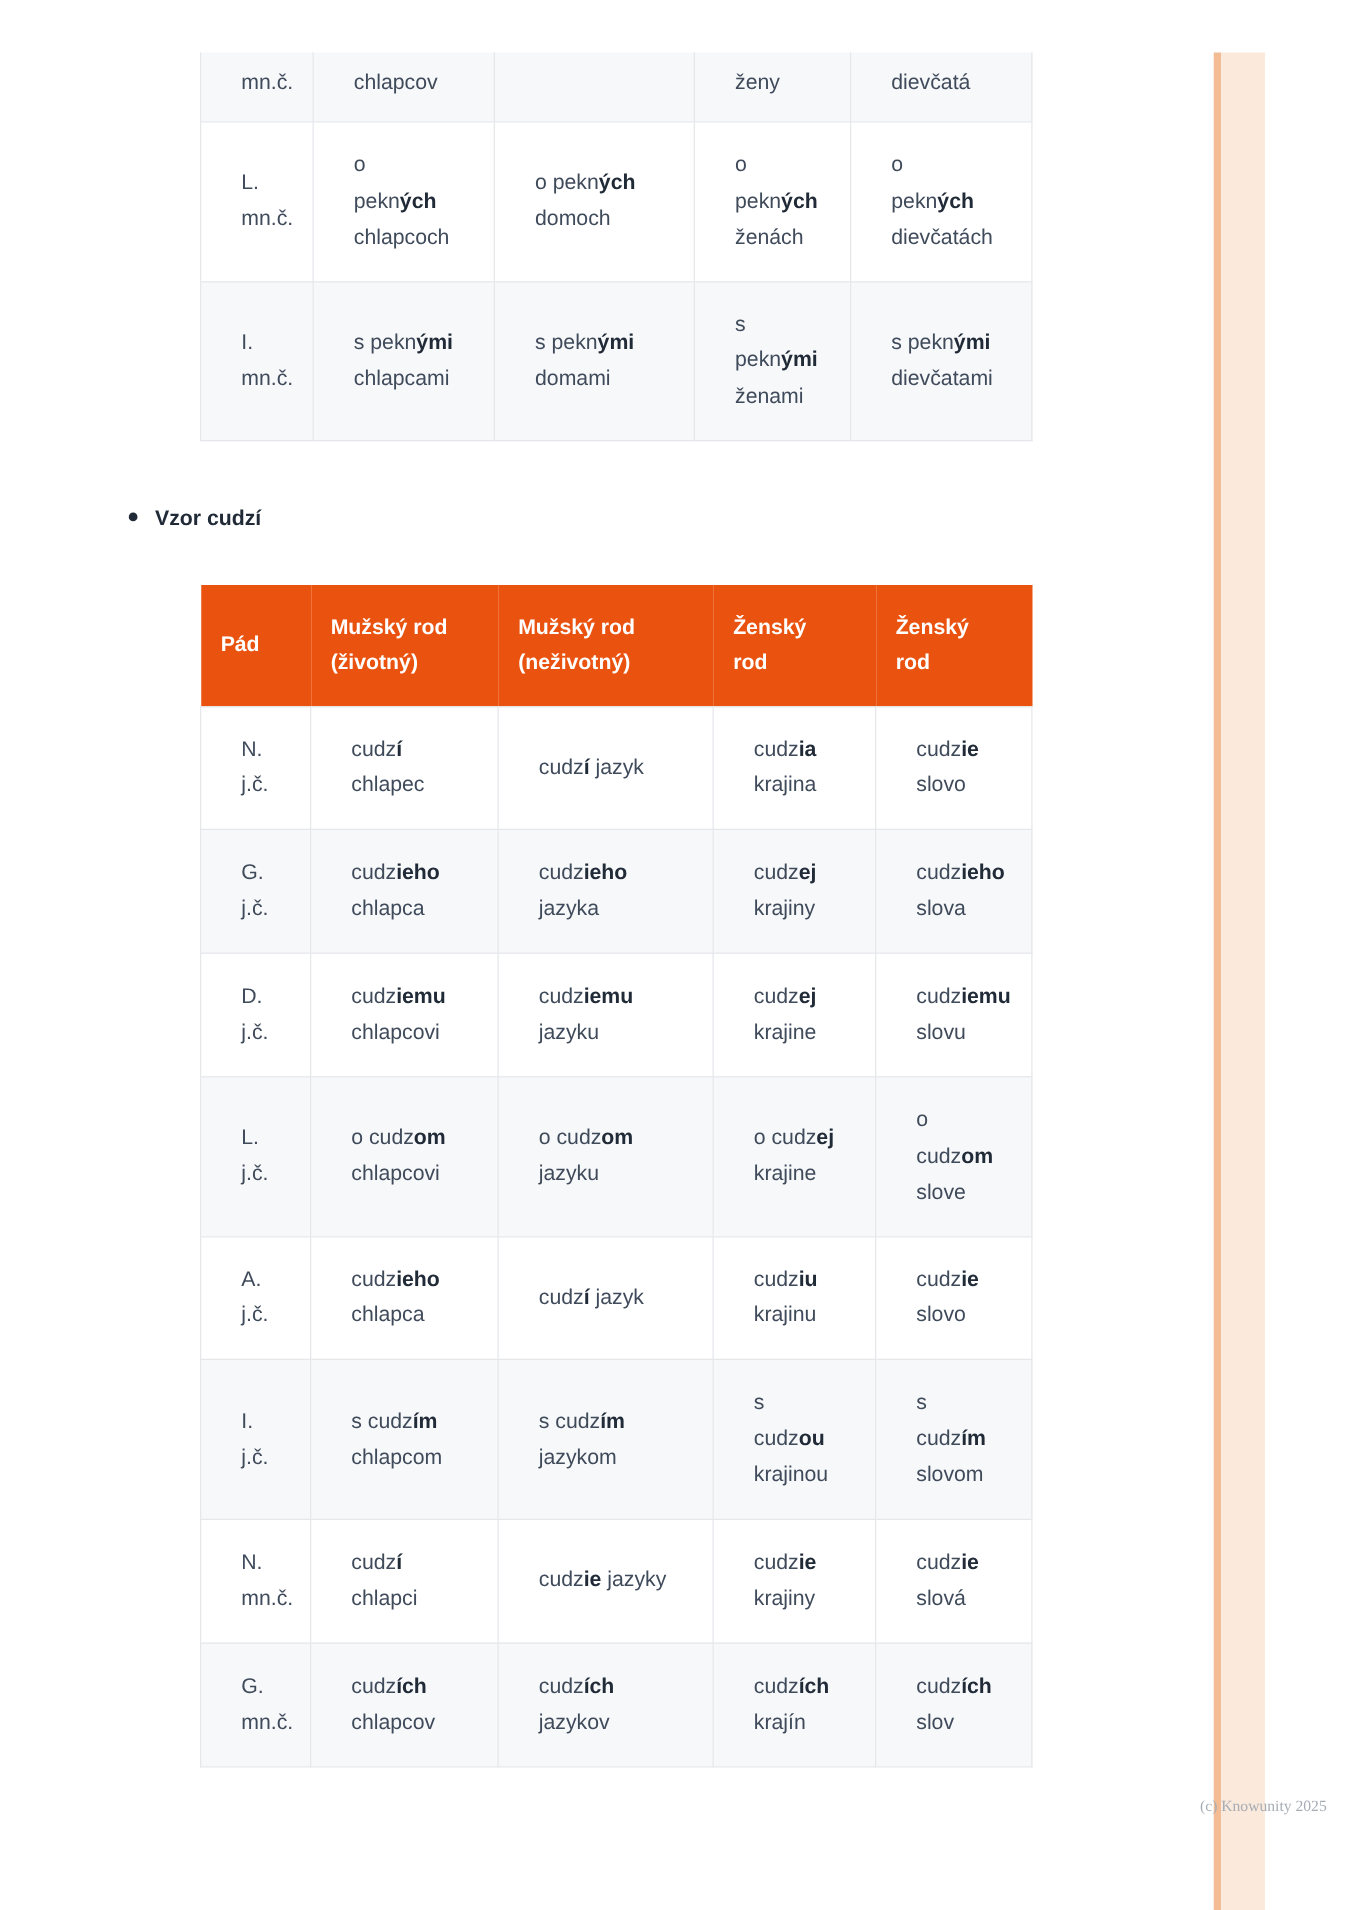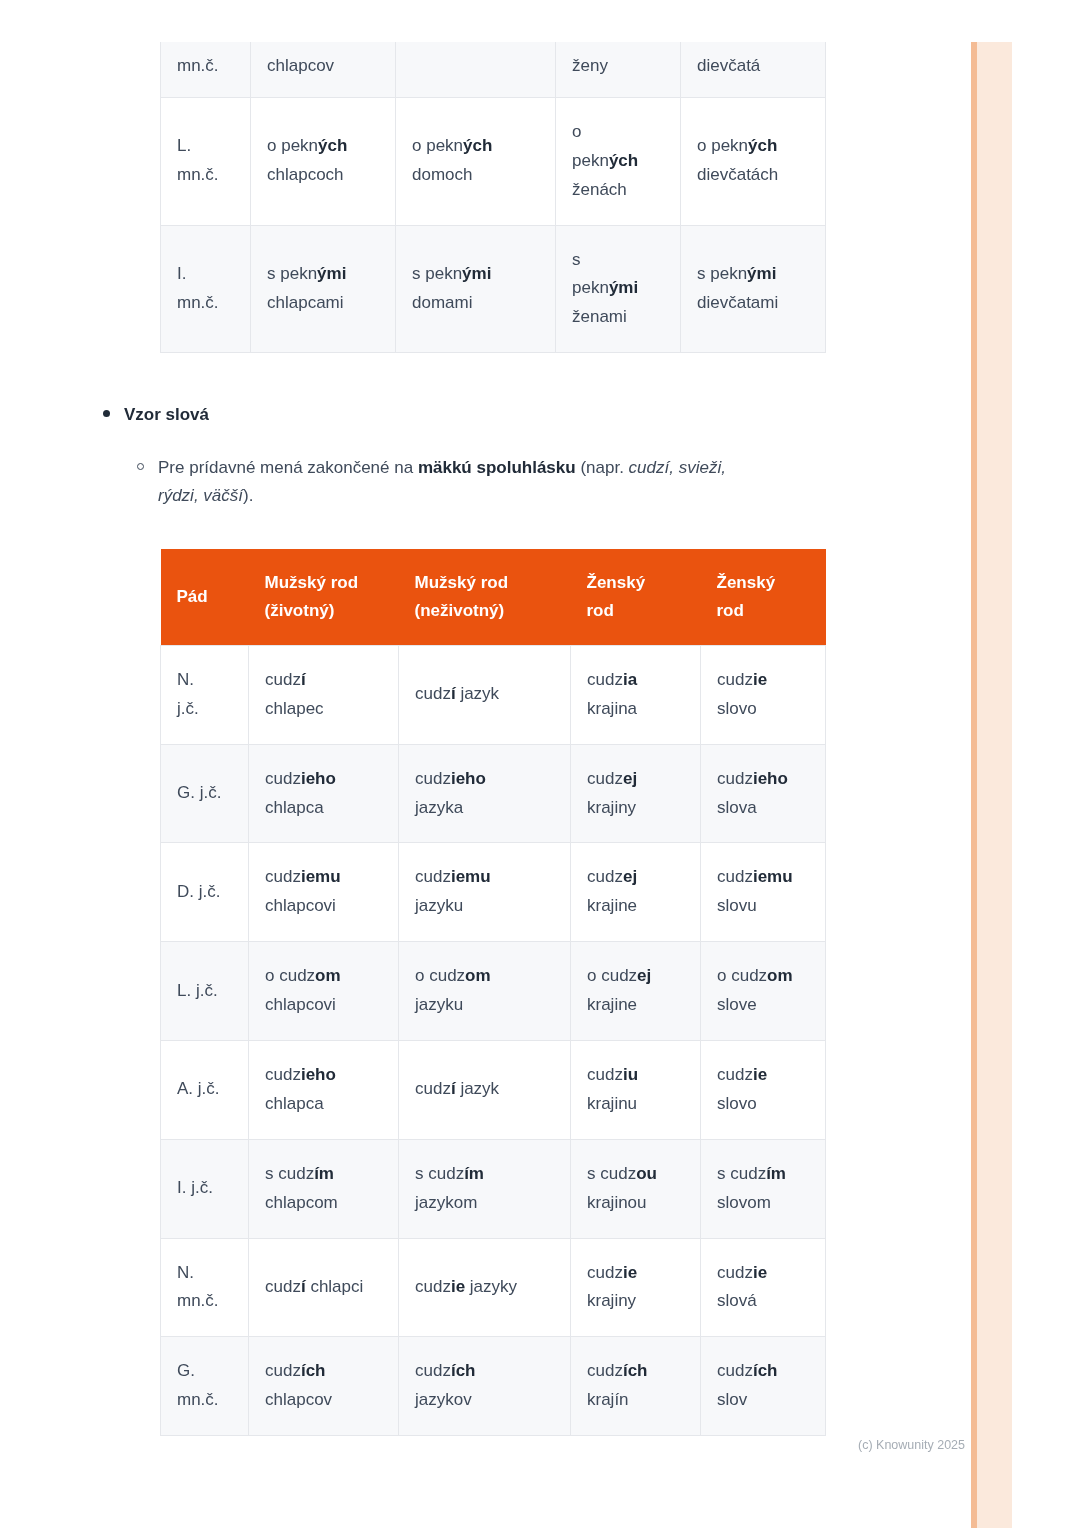--- a/index.html
+++ b/index.html
@@ -11,21 +11,21 @@
   }
   .page { position: relative; width: 1080px; height: 1528px; overflow: hidden; background: #fff; }
 
   
   table.decl-table {
     border-collapse: collapse; table-layout: fixed;
     margin-left: 160px; width: 665px; background: #fff;
   }
   .decl-table td {
     border: 1px solid var(--border, #E5E7EB);
-    padding: 20px 16px; vertical-align: middle;
+    padding: 20px 32px; vertical-align: middle;
     font-size: 17px; line-height: 1.7; white-space: pre-line;
     color: var(--body-text, #3F4A5A);
   }
   .decl-table td.case-cell { color: var(--body-text, #3F4A5A); }
   .decl-table th {
     background: var(--accent, #EA530F); color: #ffffff;
     font-size: 17px; font-weight: 700; text-align: left;
     padding: 20px 16px; line-height: 1.65; white-space: pre-line;
     vertical-align: middle; border: 0;
   }
@@ -50,22 +50,22 @@
   .sub .li { margin-bottom: 26px; }
   .sub .li:last-child { margin-bottom: 0; }
 
   
   .stripe { position: absolute; left: 971px; top: 42px; bottom: 0; width: 41px; display: flex; z-index: 1; }
   .stripe-line { width: 6px; background: var(--stripe-line, #F4BC95); }
   .stripe-band { flex: 1; background: var(--stripe-band, #FBE9DC); }
 
   
   .copyright {
-    position: absolute; left: 858px; top: 1438px; z-index: 2;
-    font-size: 12.5px; color: var(--copyright-text, #A6ADB5);
+    position: absolute; left: 960px; top: 1438px; z-index: 2;
+    font-size: 12.5px; color: var(--copyright-text, #A6ADB5); font-family: Liberation Serif, serif;
   }
 </style>
 </head>
 <body>
 
 <div class="page">
 
   <table class="decl-table table-top">
     <colgroup>
       <col style="width:90px">
@@ -107,28 +107,23 @@
 ženami</span></td>
           <td><span>s pekn</span><span class="b">ými</span><span>
 dievčatami</span></td>
         </tr>
       </tbody>
   </table>
 
   <div class="bullets">
     <div class="li l1">
       <span class="marker"></span>
-      <span class="txt"><span class="b">Vzor slová</span></span>
+      <span class="txt"><span class="b">Vzor cudzí</span></span>
     </div>
     <div class="sub">
-      <div class="li l2">
-        <span class="marker"></span>
-        <span class="txt"><span>Pre prídavné mená zakončené na </span><span class="b">mäkkú spoluhlásku</span><span> (napr. </span><span class="i">cudzí, svieži,
-rýdzi, väčší</span><span>).</span></span>
-      </div>
     </div>
   </div>
 
   <table class="decl-table table-cudzi">
     <colgroup>
       <col style="width:88px">
         <col style="width:150px">
         <col style="width:172px">
       <col style="width:130px">
         <col style="width:125px">

